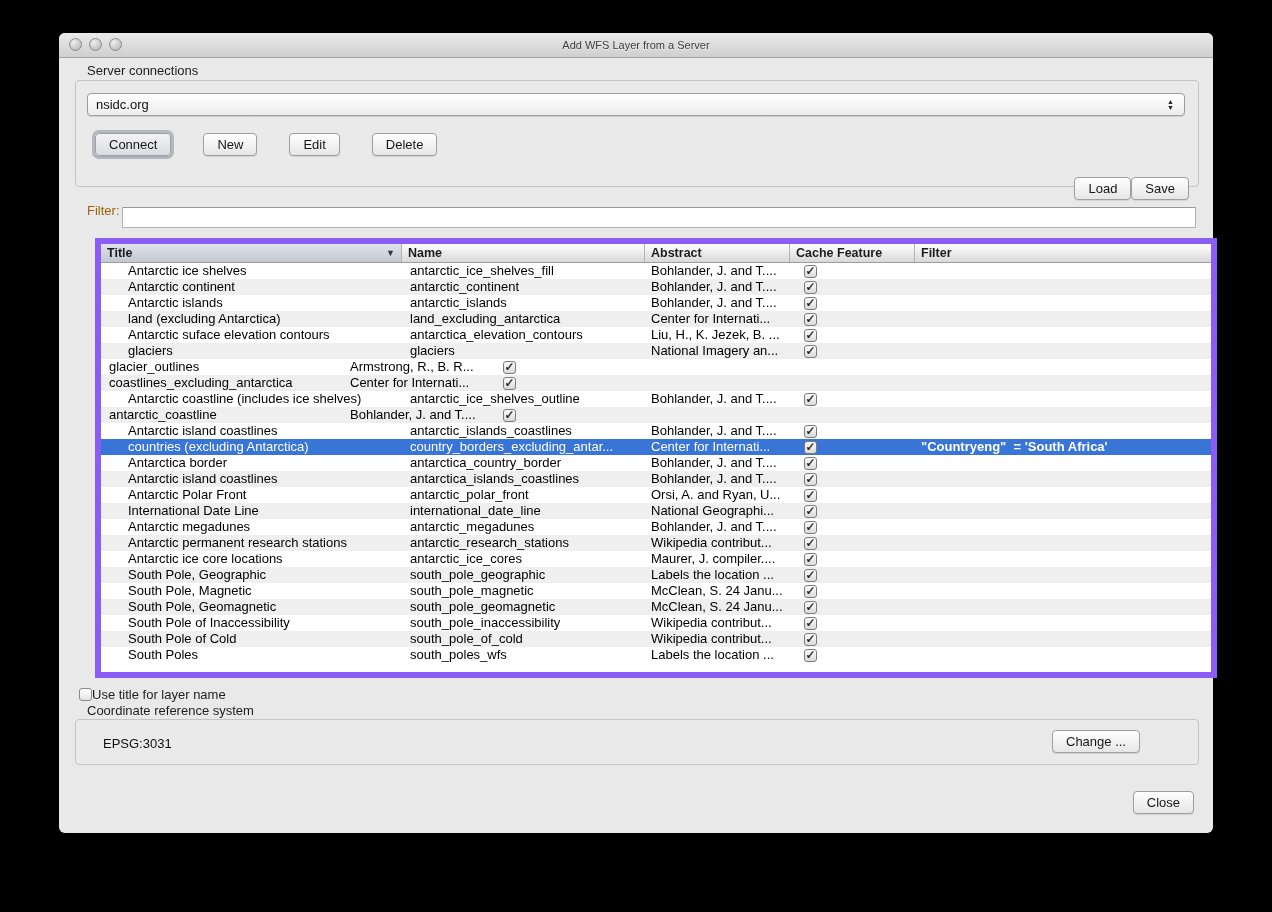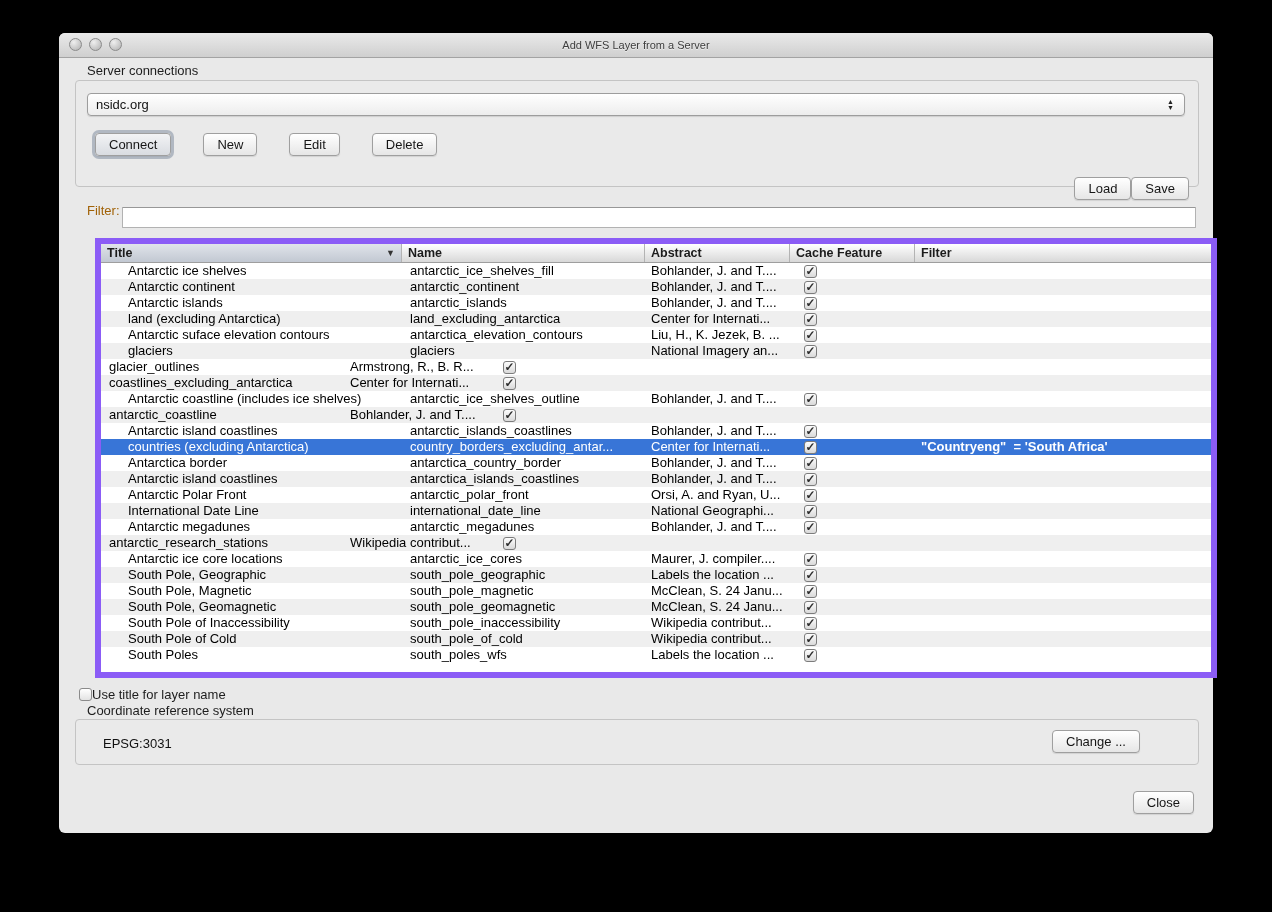--- a/index.html
+++ b/index.html
@@ -244,20 +244,21 @@
             <div class="tcell c-filter"></div>
           </div>
           <div class="trow">
             <div class="tcell c-title">Antarctic megadunes</div>
             <div class="tcell c-name">antarctic_megadunes</div>
             <div class="tcell c-abstract">Bohlander, J. and T....</div>
             <div class="tcell c-cache"><span class="cb checked">✓</span></div>
             <div class="tcell c-filter"></div>
           </div>
           <div class="trow alt">
+            <div class="tcell c-title">Antarctic permanent research stations</div>
             <div class="tcell c-name">antarctic_research_stations</div>
             <div class="tcell c-abstract">Wikipedia contribut...</div>
             <div class="tcell c-cache"><span class="cb checked">✓</span></div>
             <div class="tcell c-filter"></div>
           </div>
           <div class="trow">
             <div class="tcell c-title">Antarctic ice core locations</div>
             <div class="tcell c-name">antarctic_ice_cores</div>
             <div class="tcell c-abstract">Maurer, J. compiler....</div>
             <div class="tcell c-cache"><span class="cb checked">✓</span></div>

